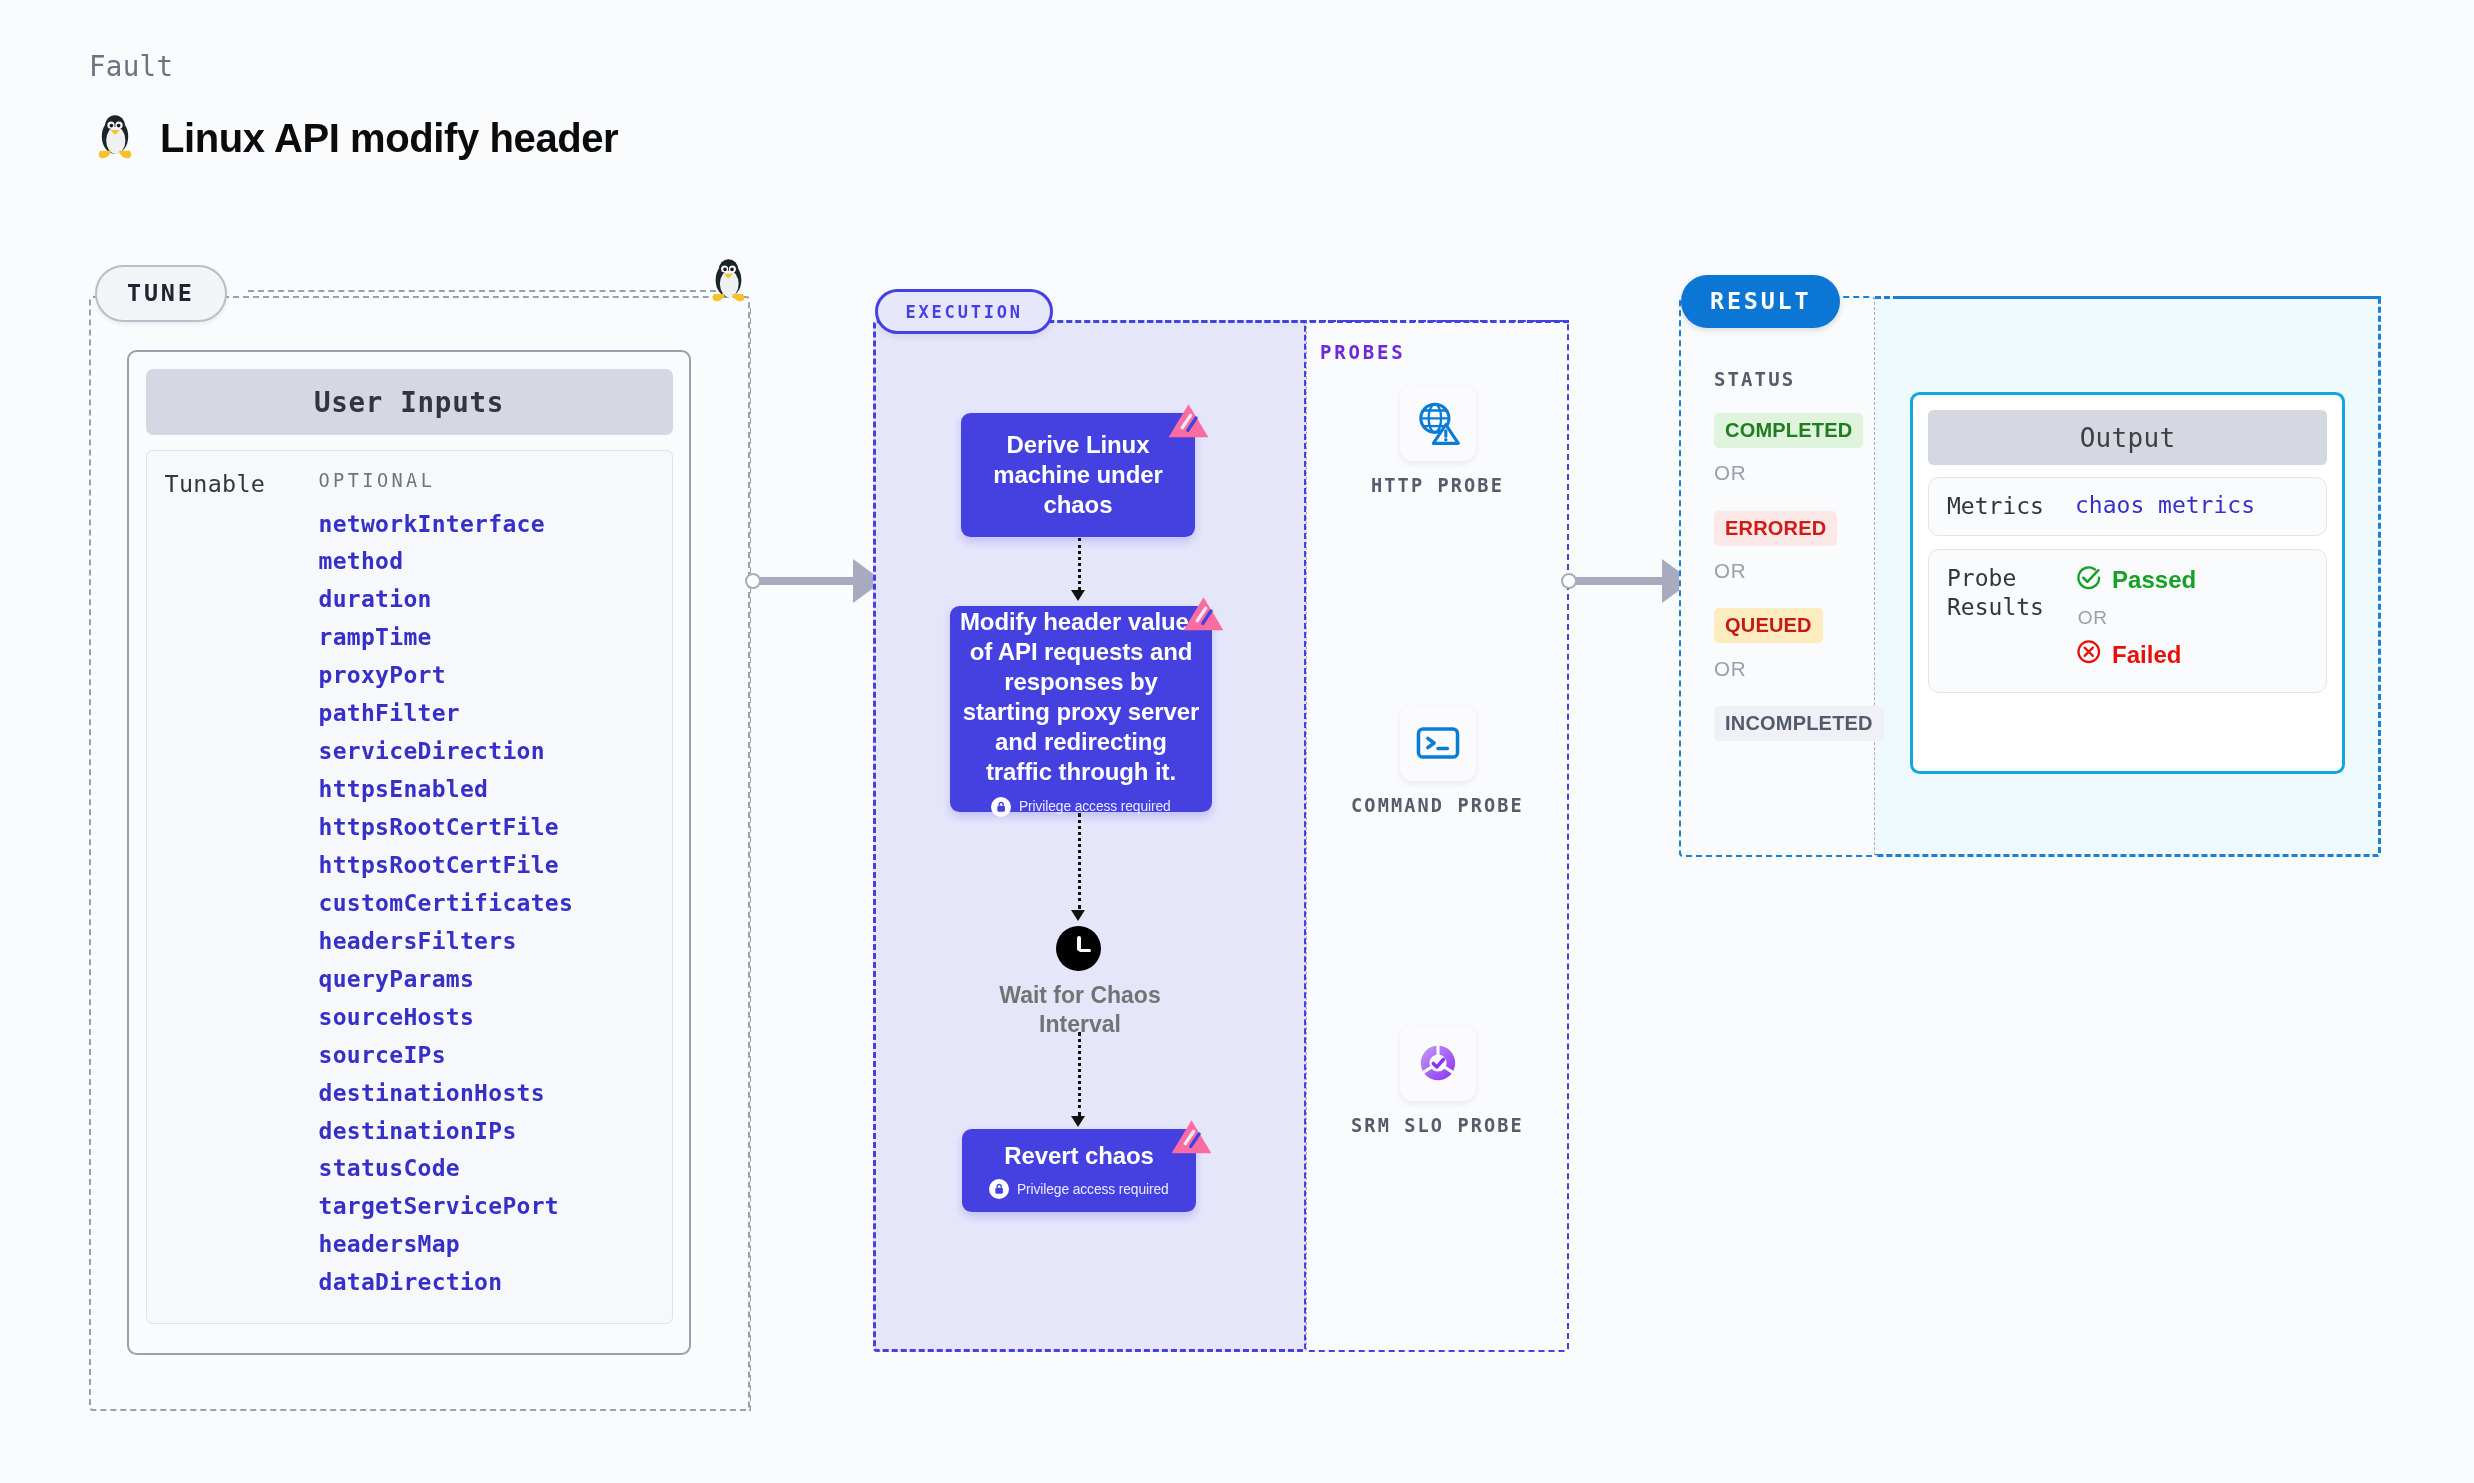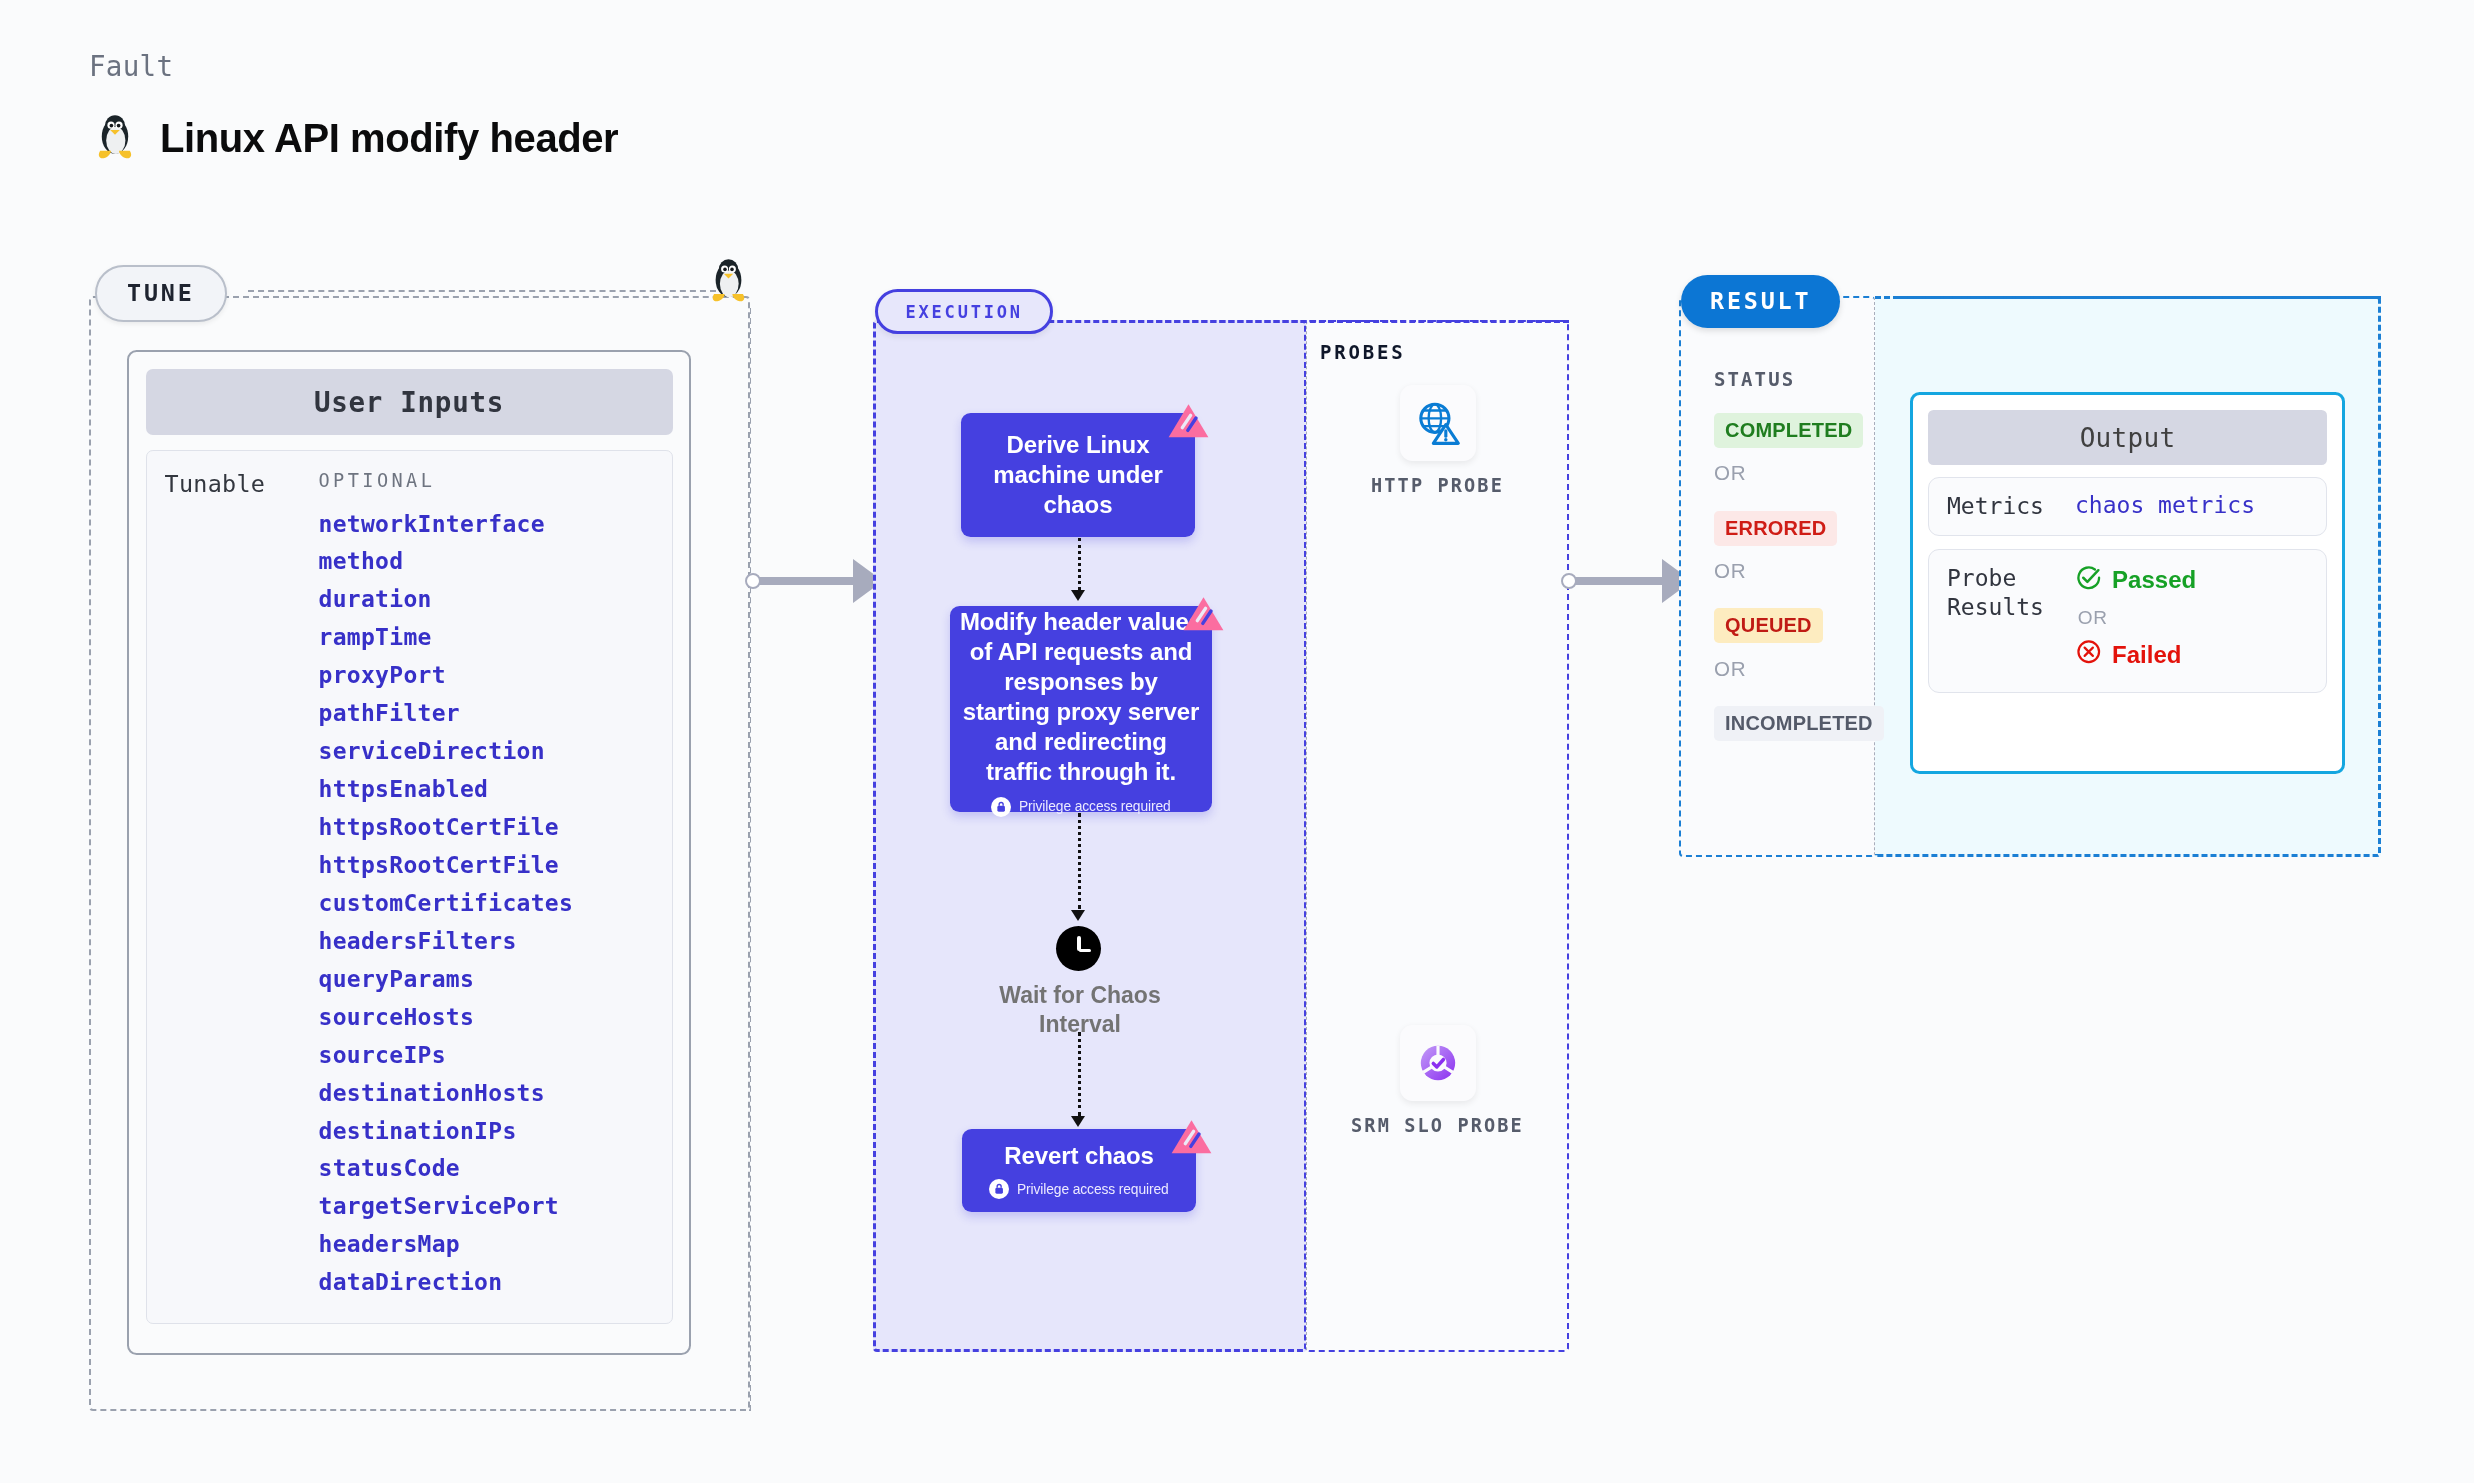--- a/index.html
+++ b/index.html
@@ -104,21 +104,21 @@
   }
   .probes-box {
     position: absolute; left: 1306px; top: 320px;
     width: 263px; height: 1032px;
     border: 2.8px dashed #4540e0; border-left: 1.4px dashed #a9adbb;
     border-radius: 4.1px; background: #fafbfd;
   }
   .probes-label {
     position: absolute; left: 1320px; top: 341px;
     font-family: "DejaVu Sans Mono", monospace;
-    font-size: 19px; font-weight: 700; color: #0f172a; letter-spacing: 2.8px;
+    font-size: 19px; font-weight: 700; color: #6d28d9; letter-spacing: 2.8px;
   }
 
   .flow-node {
     position: absolute; background: #4540e0; color: #fff; border-radius: 9.6px;
     display: flex; flex-direction: column; align-items: center; justify-content: center;
     text-align: center; font-weight: 700; letter-spacing: -0.1px;
     box-shadow: 0 4.1px 9.6px rgba(69,64,224,.22);
   }
   .node1 { left: 961px; top: 413px; width: 234px; height: 124px; font-size: 24px; line-height: 1.26; padding: 0 12.4px; }
   .node2 { left: 950px; top: 606px; width: 262px; height: 206px; font-size: 24px; line-height: 1.25; padding: 12.4px 9.6px 6.9px; }
@@ -400,20 +400,30 @@
         <ellipse cx="28" cy="26" rx="8" ry="18" fill="none" stroke="#0a7cd4" stroke-width="3"></ellipse>
         <path d="M10 26 H46 M13 16 H43 M13 36 H43" stroke="#0a7cd4" stroke-width="3" fill="none"></path>
         <path d="M42 34 L58 58 L26 58 Z" fill="#fbfbfd" stroke="#0a7cd4" stroke-width="4" stroke-linejoin="round"></path>
         <path d="M42 42 V49" stroke="#0a7cd4" stroke-width="4" stroke-linecap="round"></path>
         <circle cx="42" cy="53.5" r="2.2" fill="#0a7cd4"></circle>
       </svg>
     </div>
     <div class="probe-name">HTTP PROBE</div>
   </div>
 
+  <div class="probe-item" style="top:705px;">
+    <div class="probe-icon">
+      <svg width="50" height="50" viewBox="0 0 64 64">
+        <rect x="7" y="14" width="50" height="36" rx="6" fill="none" stroke="#0a7cd4" stroke-width="4.5"></rect>
+        <path d="M19 26 L27 32 L19 38" fill="none" stroke="#0a7cd4" stroke-width="4.5" stroke-linecap="round" stroke-linejoin="round"></path>
+        <path d="M32 39 H44" stroke="#0a7cd4" stroke-width="4.5" stroke-linecap="round"></path>
+      </svg>
+    </div>
+    <div class="probe-name">COMMAND PROBE</div>
+  </div>
 
   <div class="probe-item" style="top:1025px;">
     <div class="probe-icon">
       <svg width="50" height="50" viewBox="0 0 64 64">
         <defs>
           <linearGradient id="slog" x1="0" y1="0" x2="1" y2="1">
             <stop offset="0%" stop-color="#c39cf7"></stop>
               <stop offset="100%" stop-color="#8b30f0"></stop>
           </linearGradient>
         </defs>

